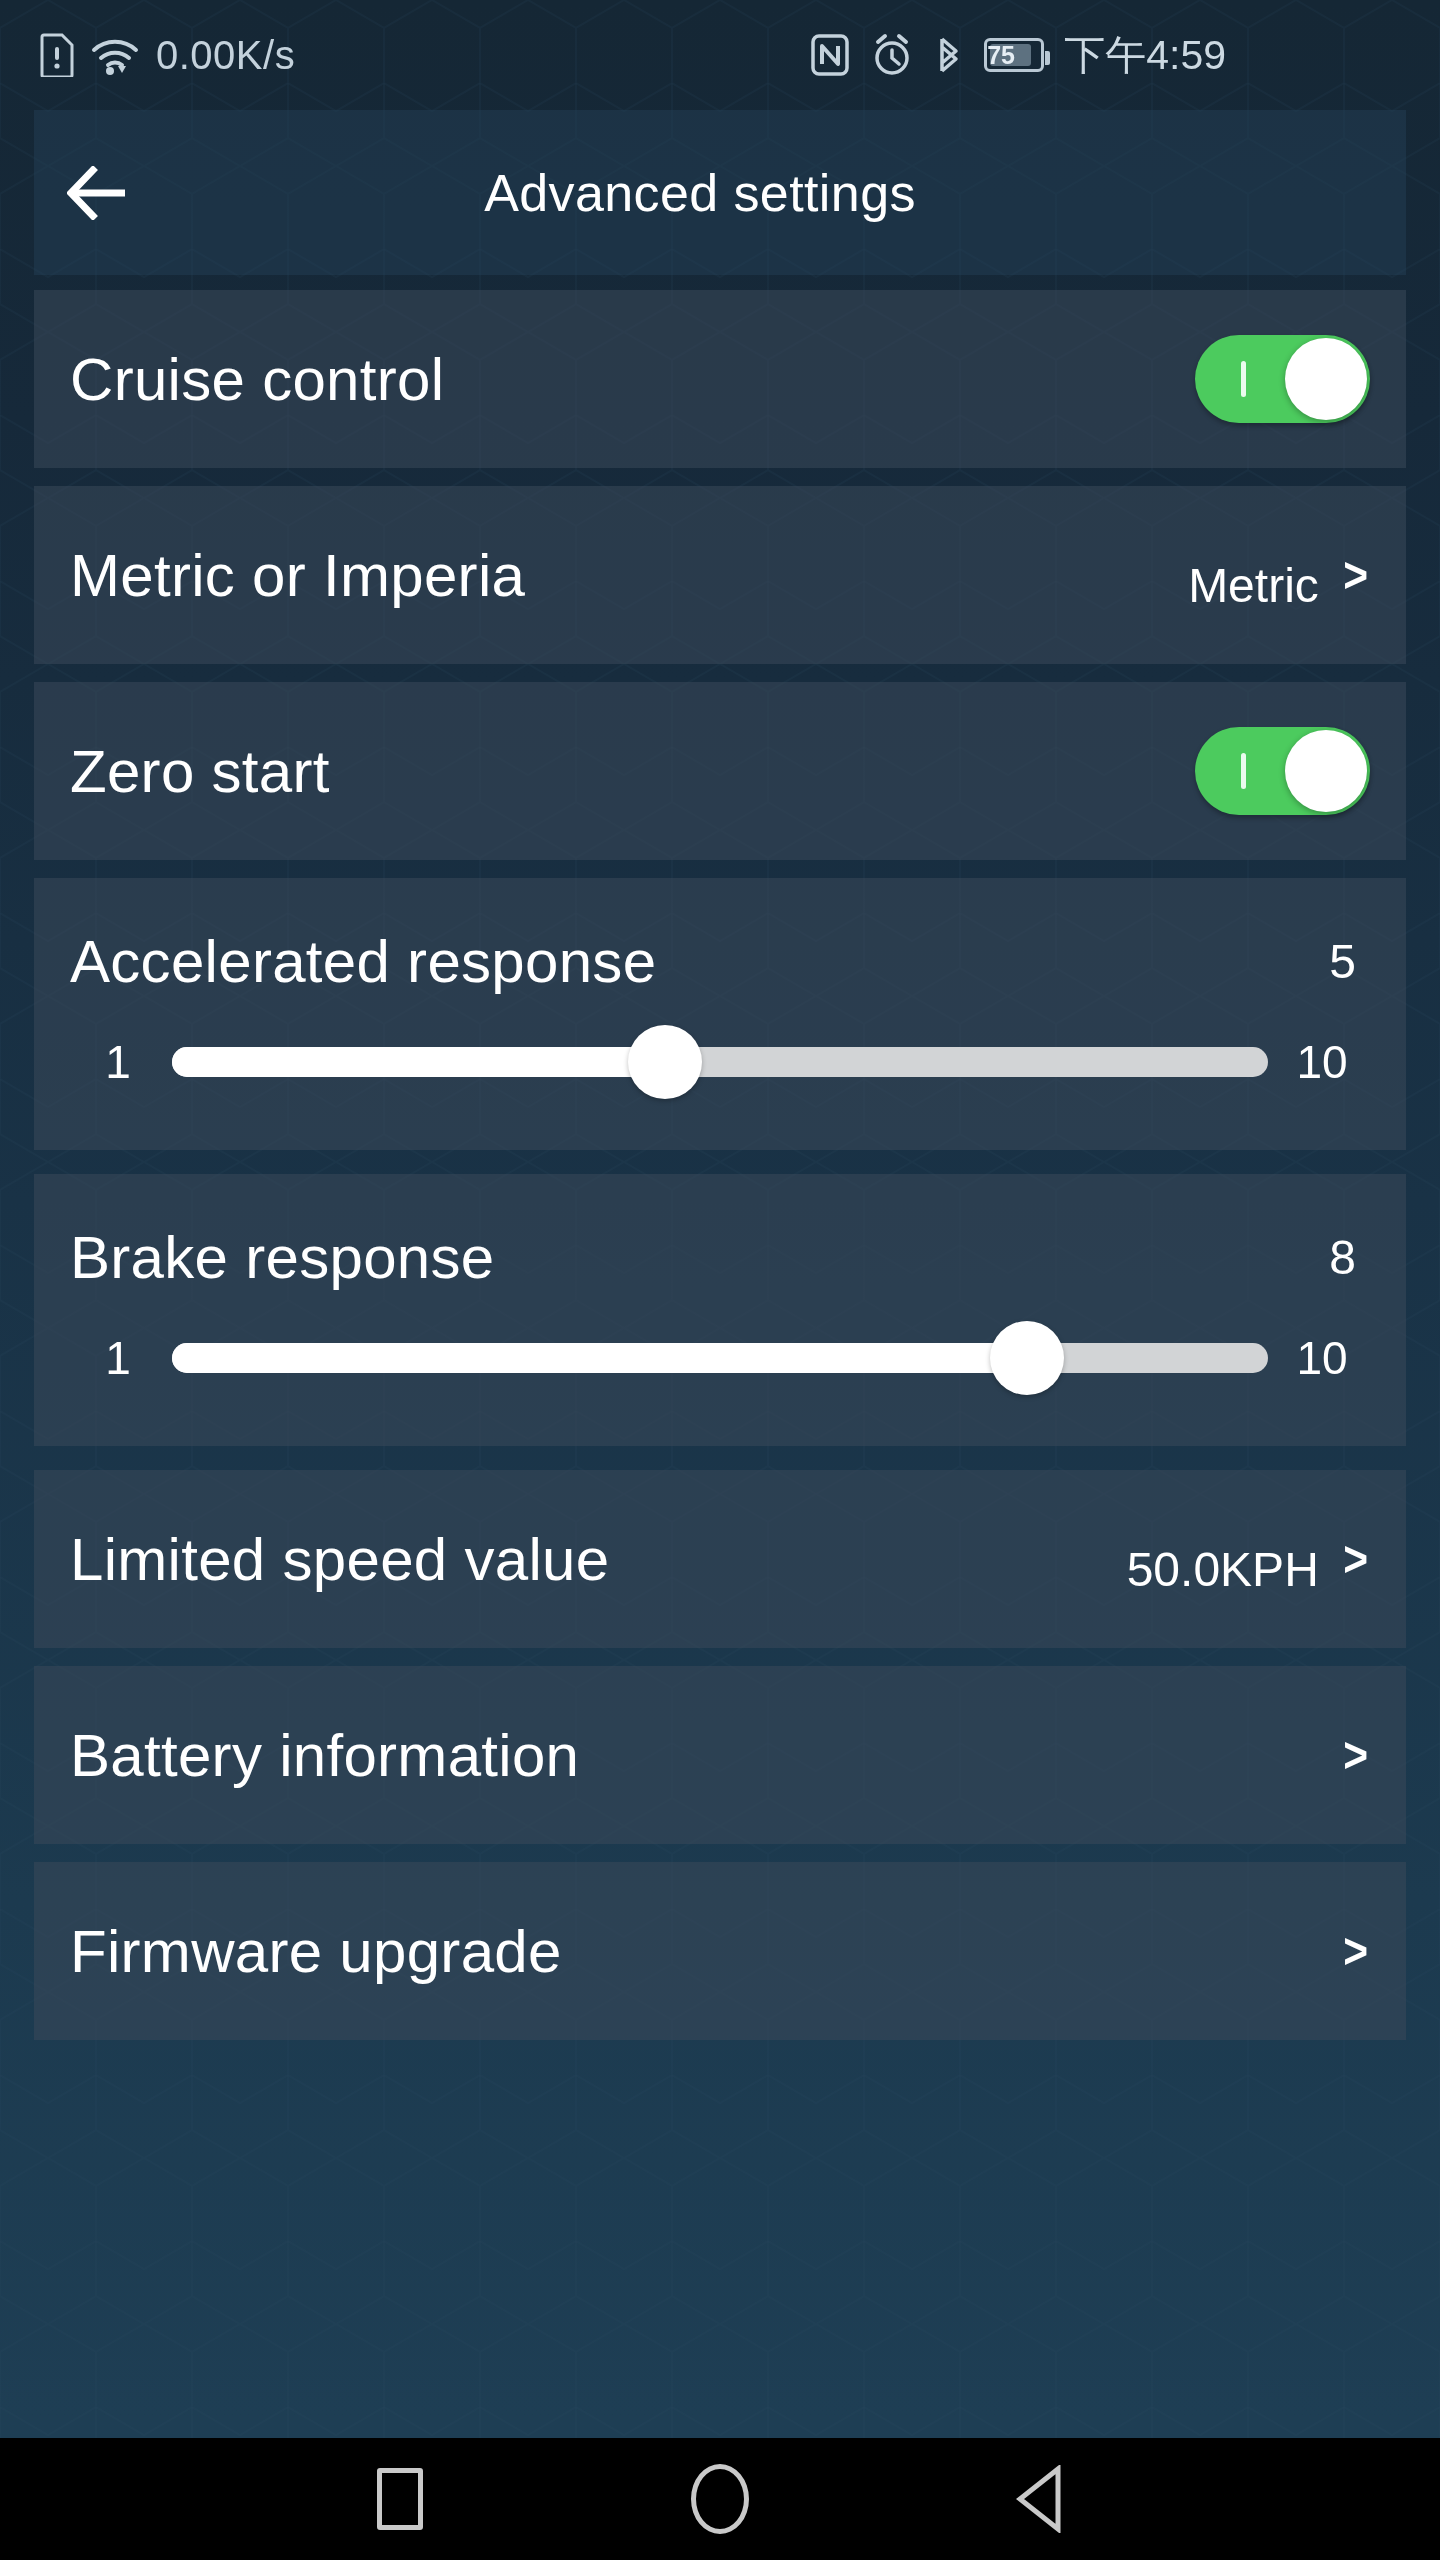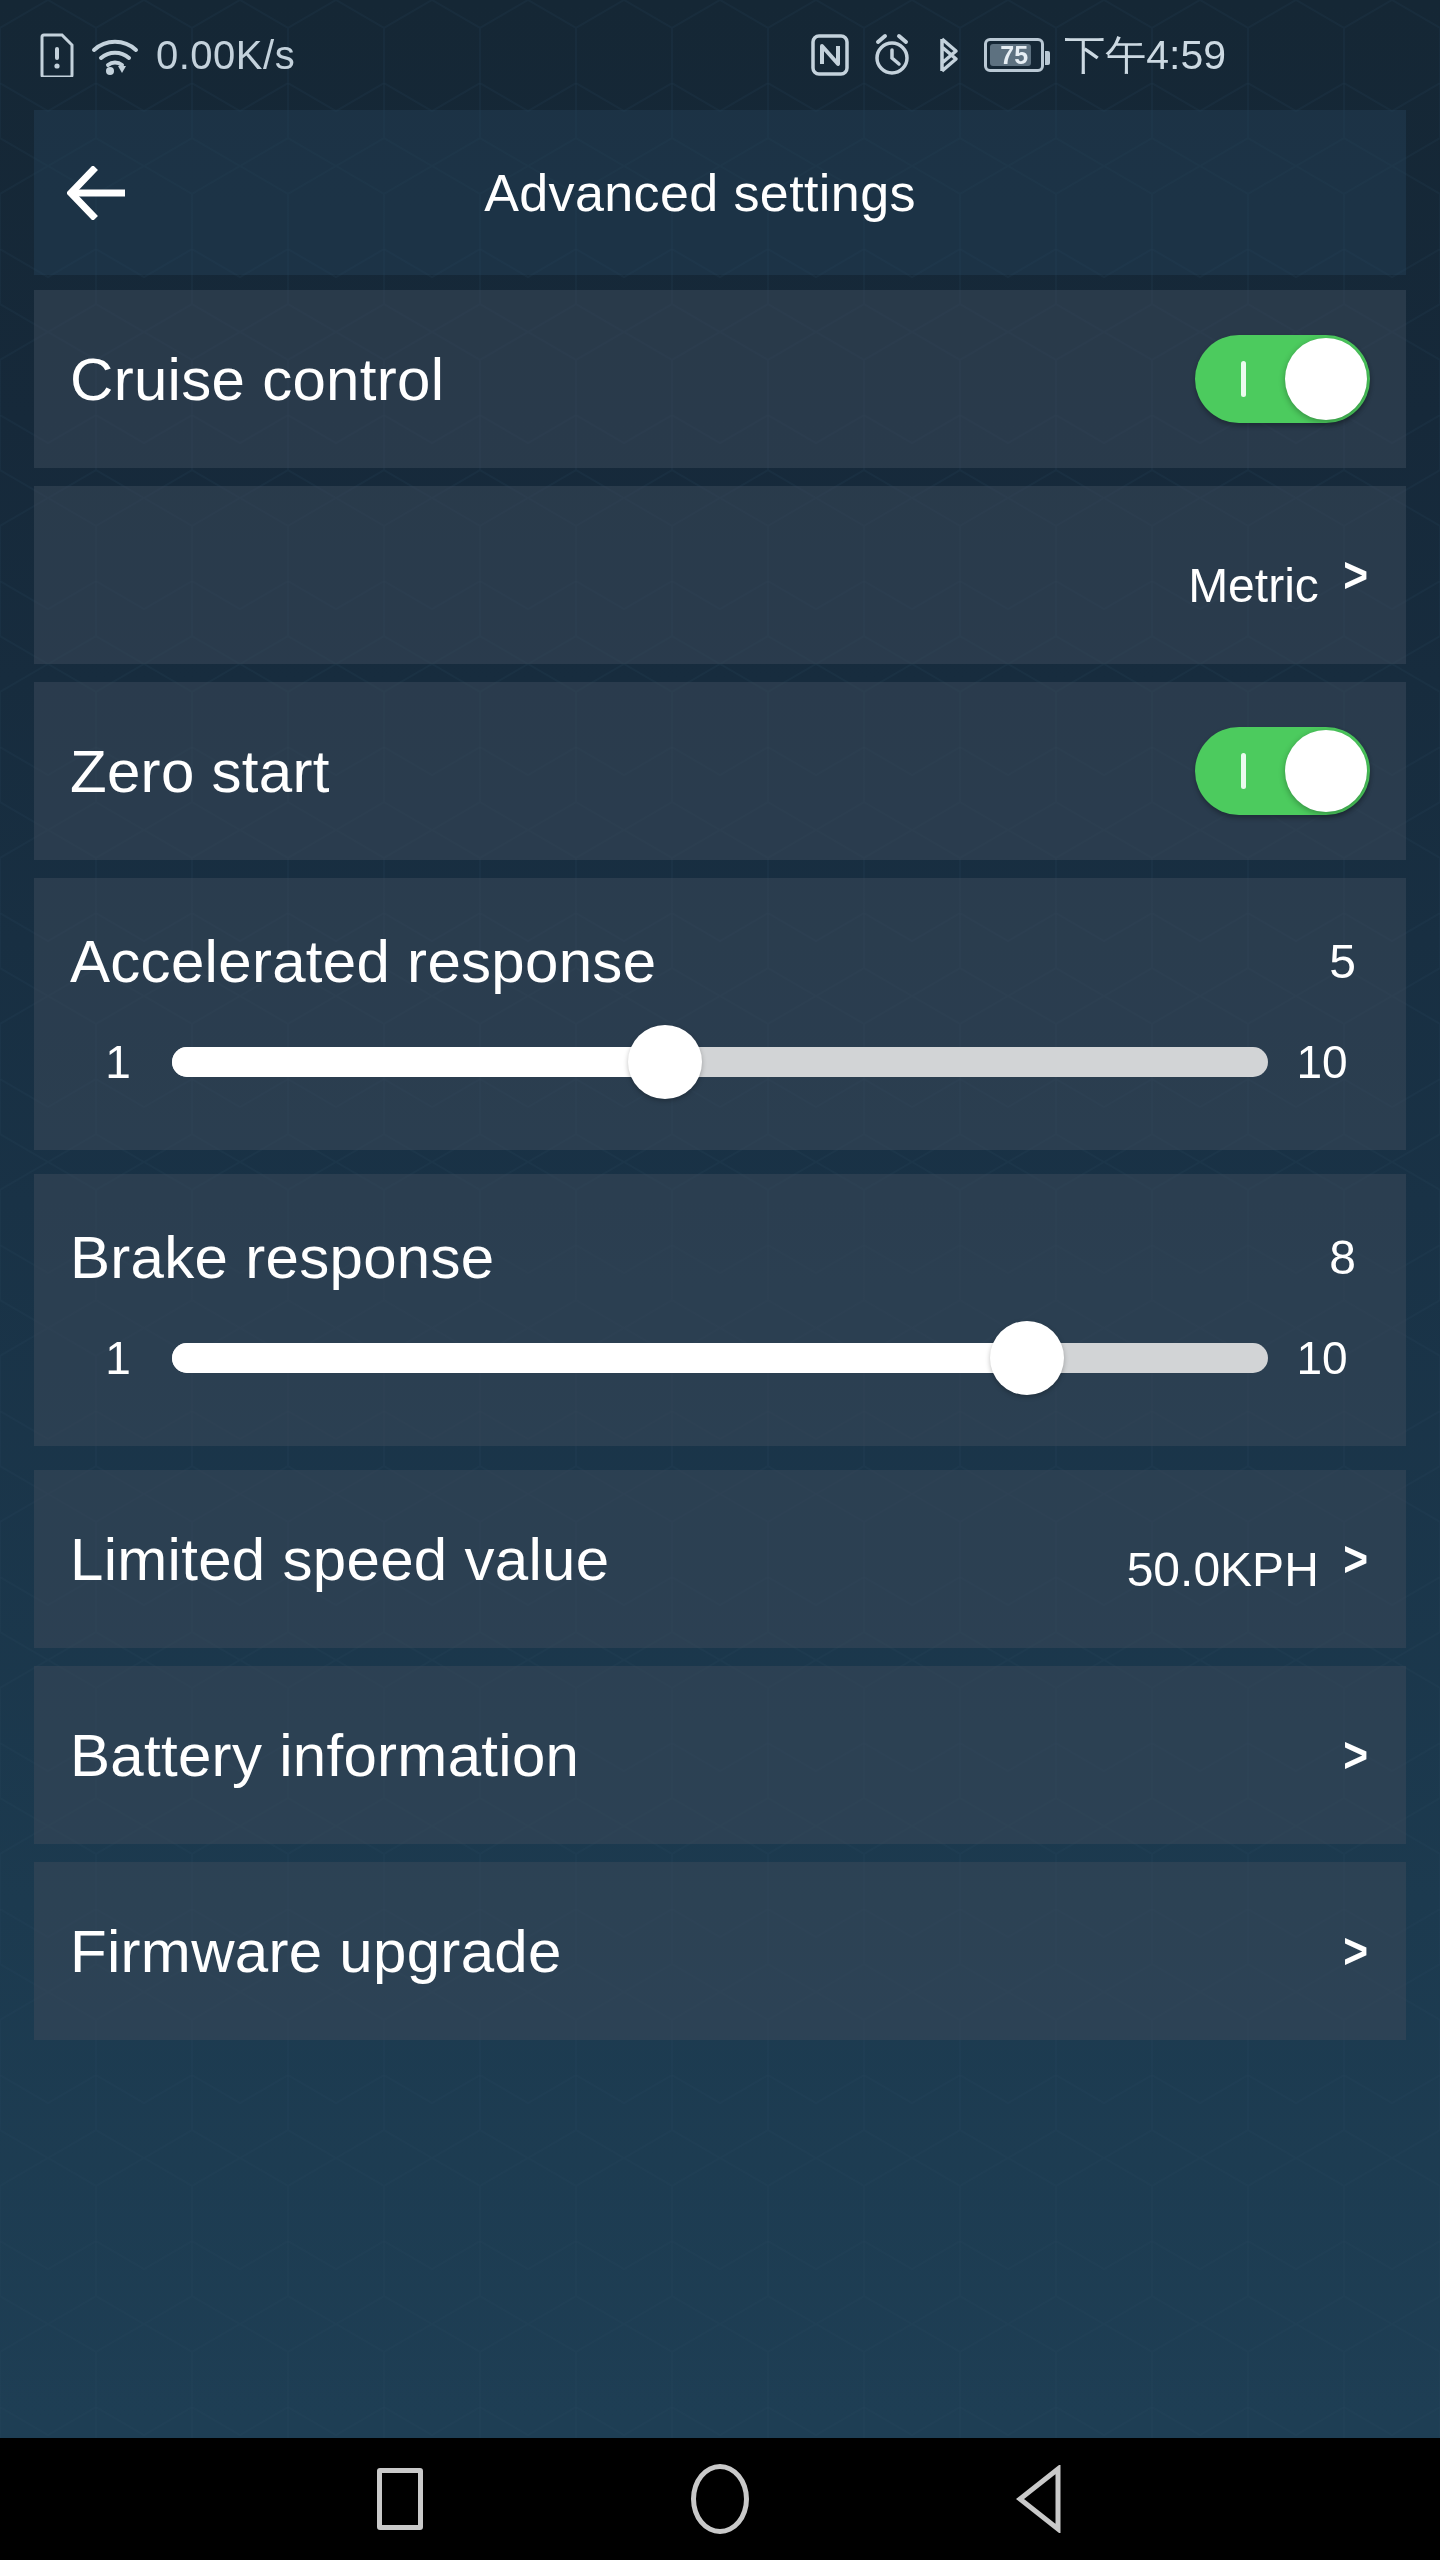--- a/index.html
+++ b/index.html
@@ -44,21 +44,21 @@
   .sb-text {
     color:#c4d2dc; font-size:40px; letter-spacing:.5px;
     font-family:"Liberation Sans", sans-serif; white-space:nowrap;
   }
   .sb-time { color:#ccd9e2; font-size:41px; white-space:nowrap; }
   .sb-icon { display:block; }
   .battery {
     position:relative;
     width:60px; height:34px;
     border:3px solid #b9c8d4; border-radius:6px;
-    display:flex; align-items:center; justify-content:center;
+    display:flex; align-items:center; justify-content:flex-start;
   }
   .battery::after {
     content:""; position:absolute; right:-9px; top:10px;
     width:5px; height:14px; background:#b9c8d4; border-radius:0 2px 2px 0;
   }
   .battery-fill {
     position:absolute; left:3px; top:3px; bottom:3px;
     width:75%; background:#5d7180; border-radius:3px;
   }
   .battery-num {
@@ -281,20 +281,21 @@
           <div class="toggle">
             <div class="mark"></div>
             <div class="knob"></div>
           </div>
         </div>
       </div>
     </div>
 
     <div class="card plain">
       <div class="row-top">
+        <span class="row-label">Metric or Imperia</span>
         <div class="row-right">
           <span class="row-value">Metric</span>
           <span class="chev">&gt;</span>
         </div>
       </div>
     </div>
 
     <div class="card plain">
       <div class="row-top">
         <span class="row-label">Zero start</span>

